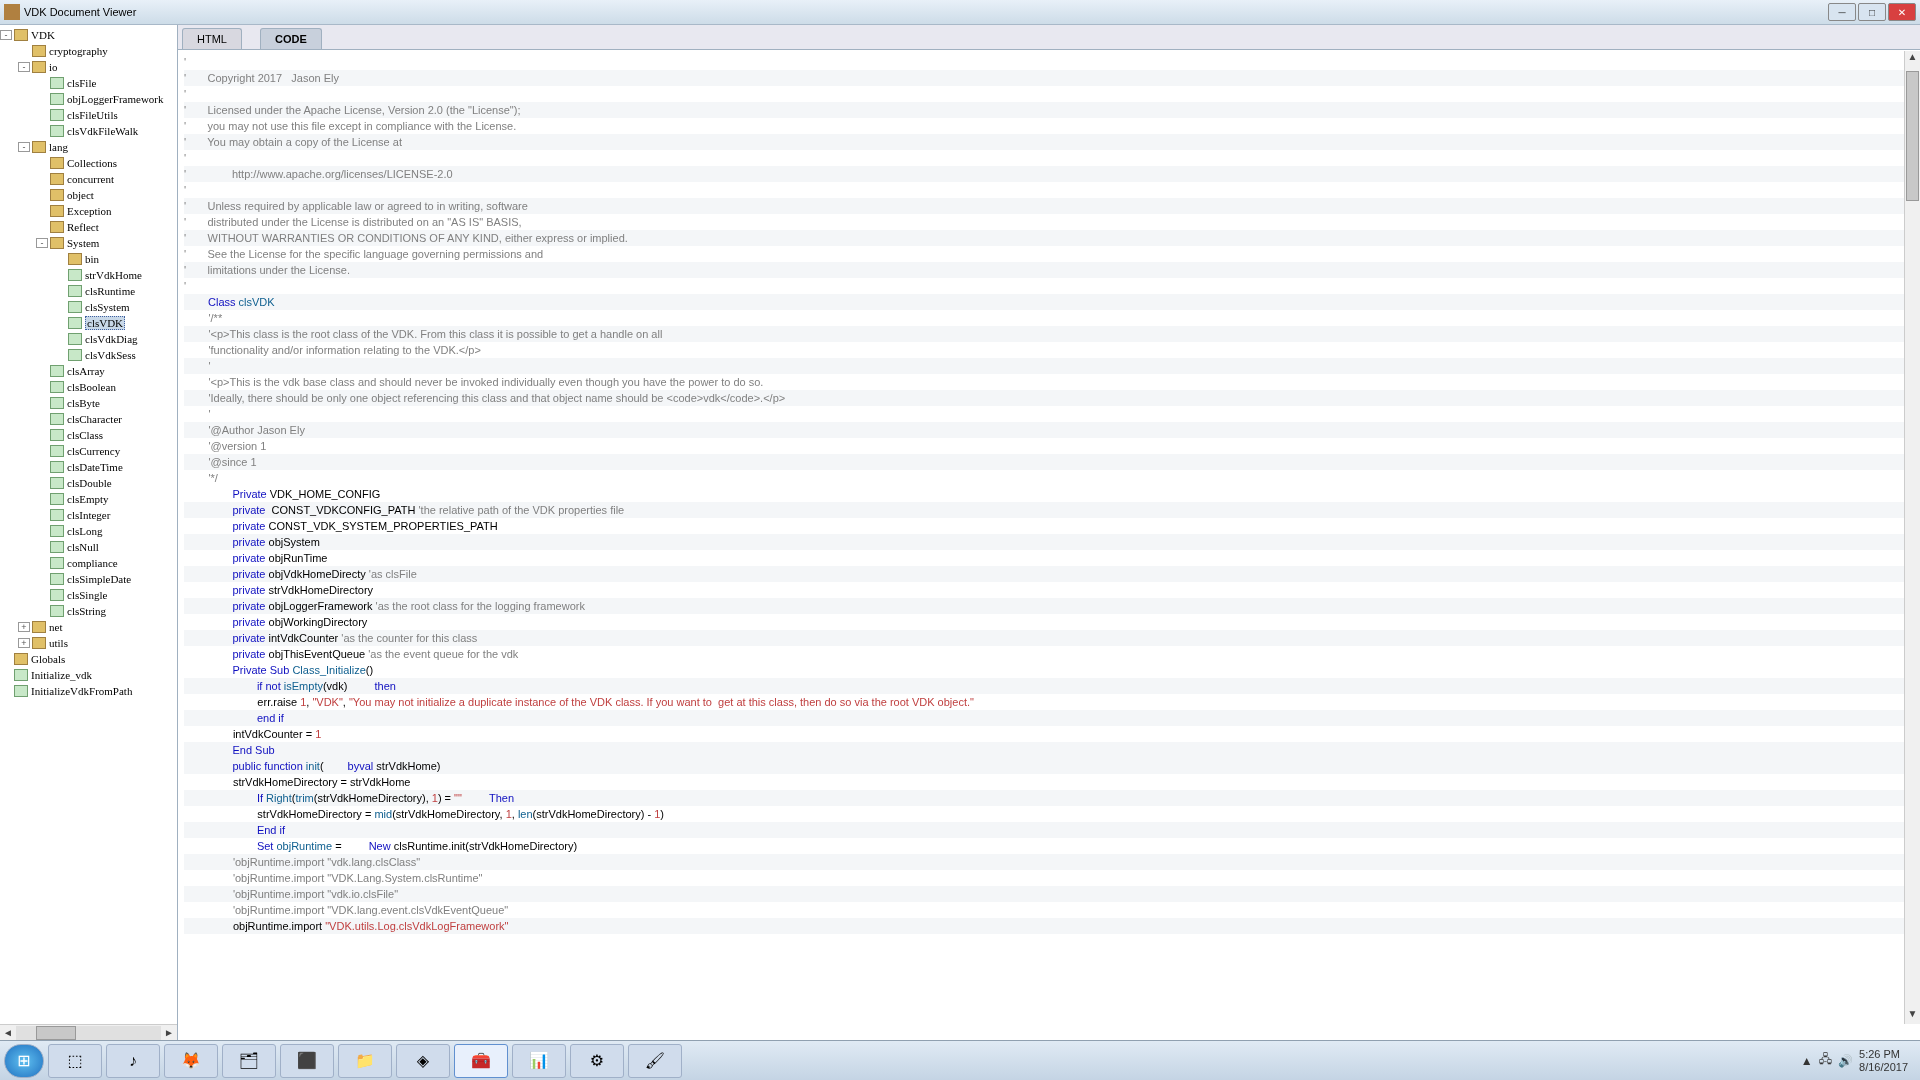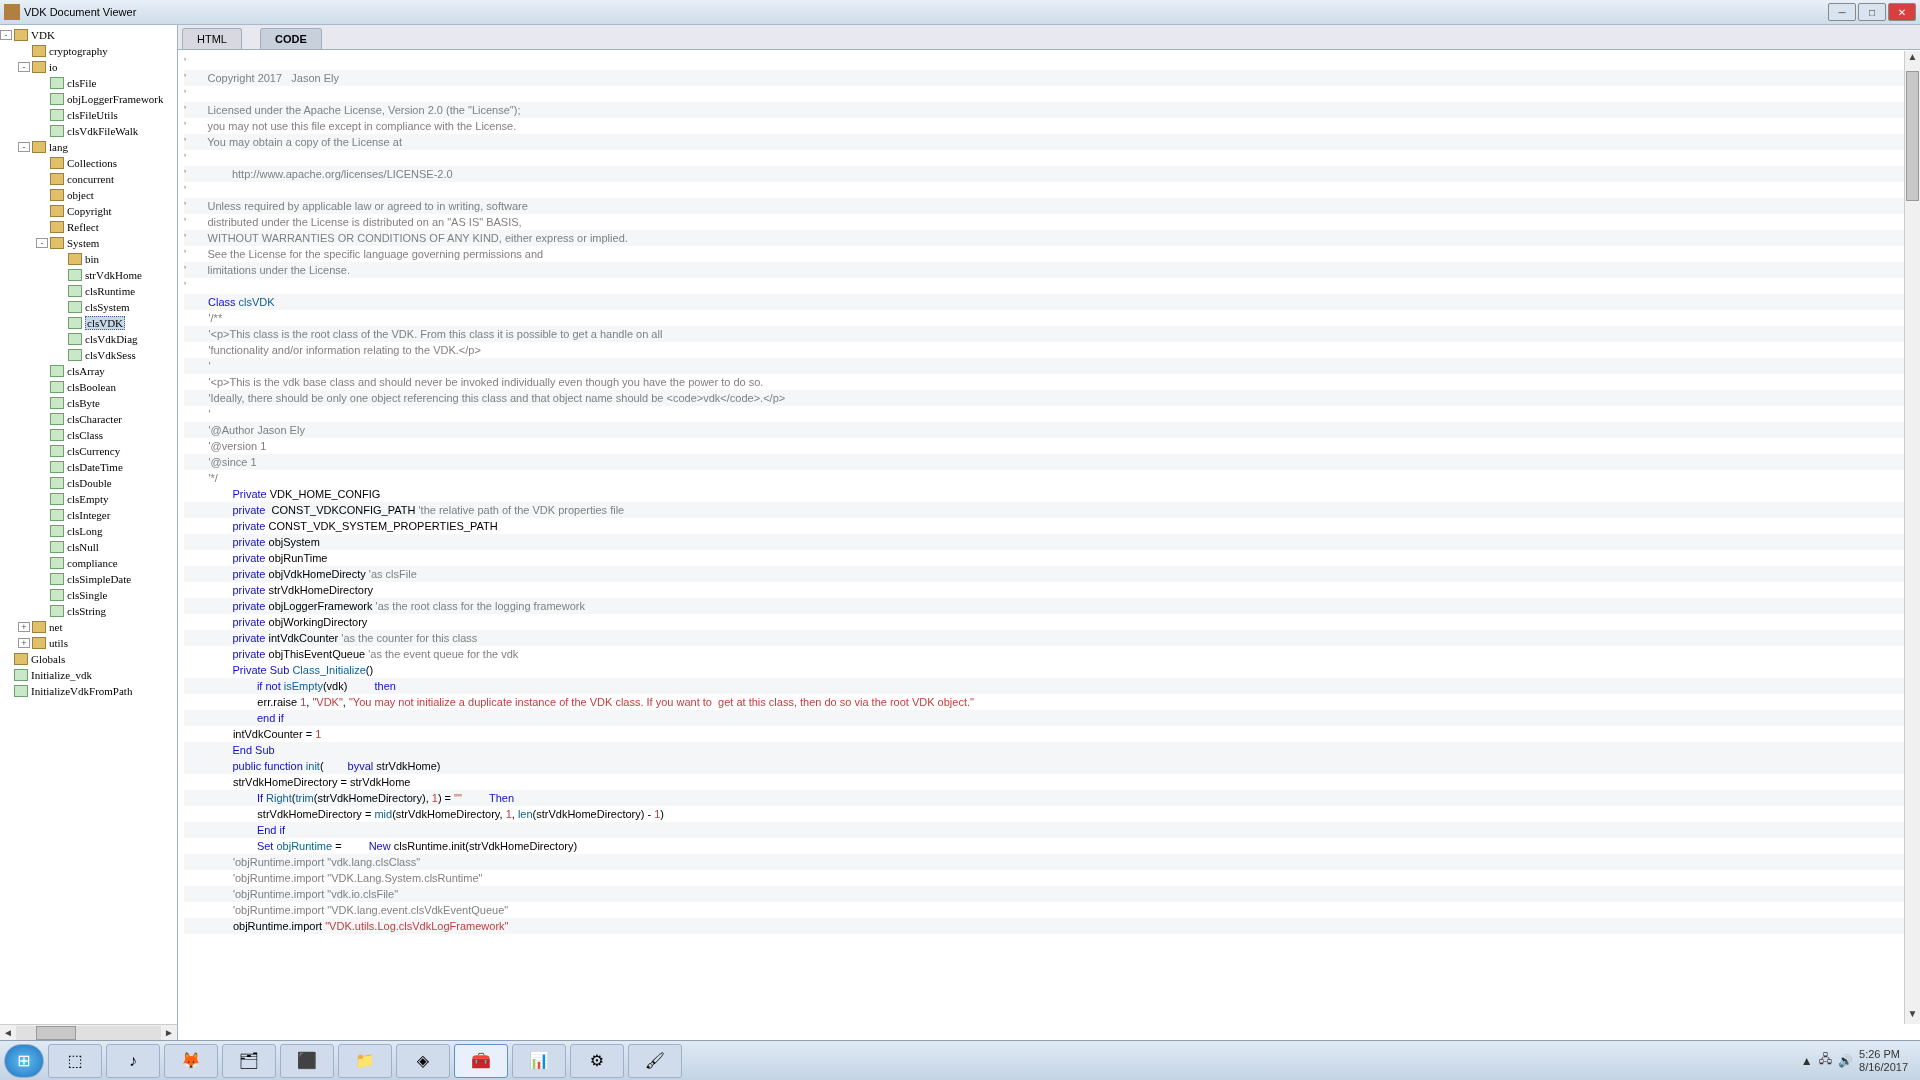--- a/index.html
+++ b/index.html
@@ -144,21 +144,21 @@
           <span class="ind"></span>
           <span class="notgl"></span>
           <span class="fi folder"></span>
           <span class="lbl">object</span>
         </div>
         <div class="treerow">
           <span class="ind"></span>
           <span class="ind"></span>
           <span class="notgl"></span>
           <span class="fi folder"></span>
-          <span class="lbl">Copyright</span>
+          <span class="lbl">Exception</span>
         </div>
         <div class="treerow">
           <span class="ind"></span>
           <span class="ind"></span>
           <span class="notgl"></span>
           <span class="fi folder"></span>
           <span class="lbl">Reflect</span>
         </div>
         <div class="treerow">
           <span class="ind"></span>

